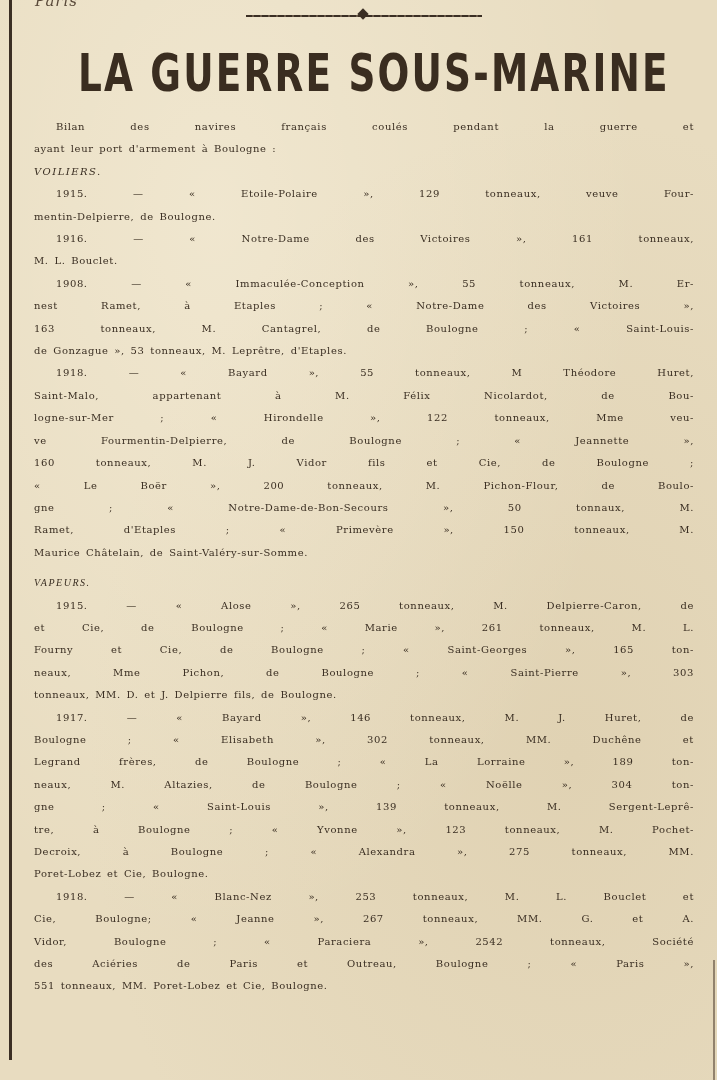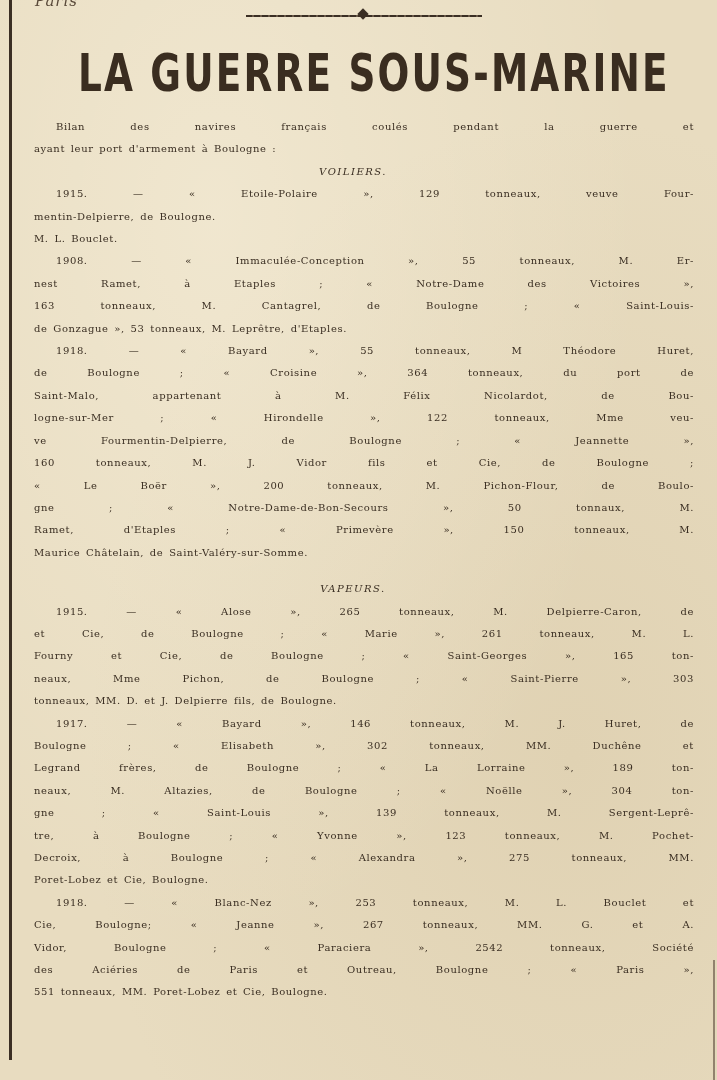--- a/index.html
+++ b/index.html
@@ -47,21 +47,21 @@
       transform: scaleX(0.72); transform-origin: left top;
       white-space: nowrap; letter-spacing: 3px;
     }
     .body {
       position: absolute; left: 34px; top: 116px; width: 660px;
       font-size: 10px; line-height: 22.4px;
       text-align: justify; letter-spacing: 0.6px;
       word-spacing: 2px;
     }
     .section {
-      text-align: center; font-style: italic; letter-spacing: 1.5px;
+      text-align: left; font-style: italic; letter-spacing: 1.5px;
       margin: 0; padding-right: 22px;
     }
     .text-line { display: block; text-align: justify; text-align-last: justify; }
     .text-line.last { text-align-last: left; }
     .indent { padding-left: 22px; }
   </style>
 </head>
 <body>
 
 <div class="paper"></div>
@@ -77,37 +77,37 @@
 <div class="headline">LA GUERRE SOUS-MARINE</div>
 
 <div class="body">
   <span class="text-line indent">Bilan des navires français coulés pendant la guerre et</span>
   <span class="text-line last">ayant leur port d'armement à Boulogne :</span>
 
   <div class="section" style="margin-top:0;">VOILIERS.</div>
 
   <span class="text-line indent">1915. — « Etoile-Polaire », 129 tonneaux, veuve Four-</span>
   <span class="text-line last">mentin-Delpierre, de Boulogne.</span>
+  <span class="text-line indent">1916. — « Notre-Dame des Victoires », 161 tonneaux,</span>
   <span class="text-line last">M. L. Bouclet.</span>
   <span class="text-line indent">1908. — « Immaculée-Conception », 55 tonneaux, M. Er-</span>
   <span class="text-line">nest Ramet, à Etaples ; « Notre-Dame des Victoires »,</span>
   <span class="text-line">163 tonneaux, M. Cantagrel, de Boulogne ; « Saint-Louis-</span>
   <span class="text-line last">de Gonzague », 53 tonneaux, M. Leprêtre, d'Etaples.</span>
   <span class="text-line indent">1918. — « Bayard », 55 tonneaux, M Théodore Huret,</span>
-  <span class="text-line">de Boulogne ; « Croisine », 364 tonneaux, du port de</span>
   <span class="text-line">Saint-Malo, appartenant à M. Félix Nicolardot, de Bou-</span>
   <span class="text-line">logne-sur-Mer ; « Hirondelle », 122 tonneaux, Mme veu-</span>
   <span class="text-line">ve Fourmentin-Delpierre, de Boulogne ; « Jeannette »,</span>
   <span class="text-line">160 tonneaux, M. J. Vidor fils et Cie, de Boulogne ;</span>
   <span class="text-line">« Le Boër », 200 tonneaux, M. Pichon-Flour, de Boulo-</span>
   <span class="text-line">gne ; « Notre-Dame-de-Bon-Secours », 50 tonnaux, M.</span>
   <span class="text-line">Ramet, d'Etaples ; « Primevère », 150 tonneaux, M.</span>
   <span class="text-line last">Maurice Châtelain, de Saint-Valéry-sur-Somme.</span>
 
-  <div class="section" style="margin-top:14px;">VAPEURS.</div>
+  <div class="section" style="margin-top:8px;font-family:Liberation Serif, serif;">VAPEURS.</div>
 
   <span class="text-line indent">1915. — « Alose », 265 tonneaux, M. Delpierre-Caron, de</span>
   <span class="text-line">et Cie, de Boulogne ; « Marie », 261 tonneaux, M. L.</span>
   <span class="text-line">Fourny et Cie, de Boulogne ; « Saint-Georges », 165 ton-</span>
   <span class="text-line">neaux, Mme Pichon, de Boulogne ; « Saint-Pierre », 303</span>
   <span class="text-line last">tonneaux, MM. D. et J. Delpierre fils, de Boulogne.</span>
   <span class="text-line indent">1917. — « Bayard », 146 tonneaux, M. J. Huret, de</span>
   <span class="text-line">Boulogne ; « Elisabeth », 302 tonneaux, MM. Duchêne et</span>
   <span class="text-line">Legrand frères, de Boulogne ; « La Lorraine », 189 ton-</span>
   <span class="text-line">neaux, M. Altazies, de Boulogne ; « Noëlle », 304 ton-</span>

